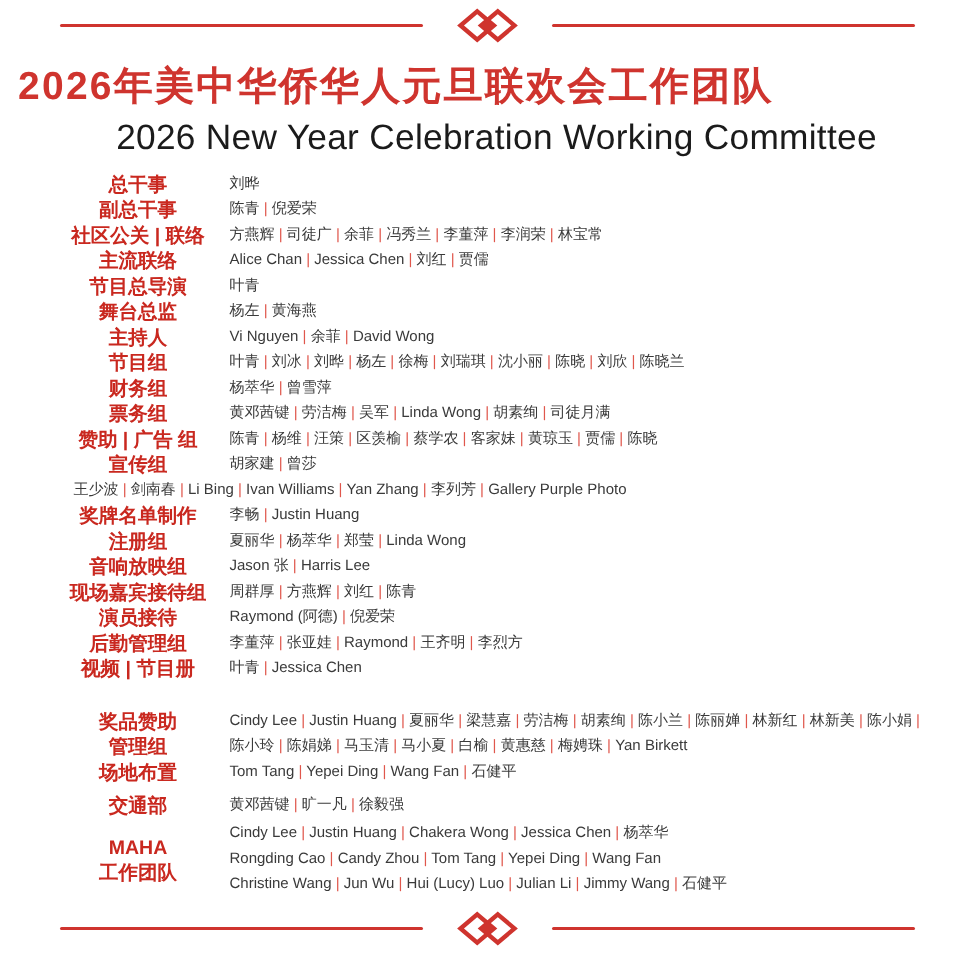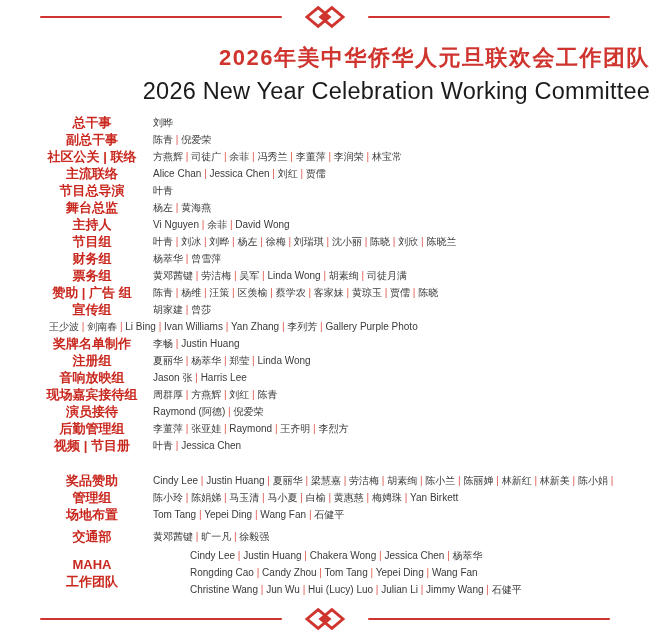--- a/index.html
+++ b/index.html
@@ -14,46 +14,46 @@
     width: 650px; height: 639px; overflow: hidden;
     font-family: "Liberation Sans", "DejaVu Sans", sans-serif;
   }
   .rule {
     display: flex; align-items: center; gap: 14px;
     margin: 5px 40px 0 40px; height: 24px;
   }
   .rule .seg { flex: 1; height: 2.6px; background: var(--red); border-radius: 2px; }
   .rule.bottom { margin-top: 9px; }
   .title-zh {
-    margin-top: 12px; text-align: right;
-    color: var(--red); font-size: 22px; font-weight: bold;
-    letter-spacing: 1.5px; line-height: 33px;
+    margin-top: 12px; text-align: left;
+    color: var(--red); font-size: 26px; font-weight: bold;
+    letter-spacing: 1.5px; line-height: 33px; padding-left: 12px;
   }
   .title-en {
-    margin-top: 3px; text-align: right;
+    margin-top: 3px; text-align: center;
     color: #1b1b1b; font-size: 23.5px; font-weight: 400;
     letter-spacing: 0.2px; line-height: 28px; padding-left: 12px;
   }
   .rows { margin: 9px 28px 0 40px; }
   .row { display: flex; align-items: center; }
   .row-label {
     width: 104px; flex-shrink: 0; text-align: center;
     color: var(--label-red); font-weight: bold;
     font-size: 13px; line-height: 17px; white-space: pre-line;
   }
   .row-names {
     flex: 1; margin-left: 9px;
     color: var(--name-gray); font-size: 10px; line-height: 17px;
   }
   .nm { color: var(--name-gray); }
   .sep { color: var(--sep-red); }
   
   .row:nth-child(21) { margin-top: 18px; }
   .row:nth-child(23) { margin-top: 5px; }
-  .row:nth-child(24) { margin-top: 2px; gap: 37px; }
+  .row:nth-child(24) { margin-top: 2px; }
   .knot { display: block; }
 </style>
 </head>
 <body>
 
 <div class="rule top">
   <div class="seg"></div>
   <svg class="knot" width="58" height="24" viewBox="0 0 64 28" aria-hidden="true">
     <g fill="none" stroke="#cf342e" stroke-width="3.4" stroke-linejoin="miter">
       <path d="M24 3 L37 14 L24 25 L11 14 Z"></path>

